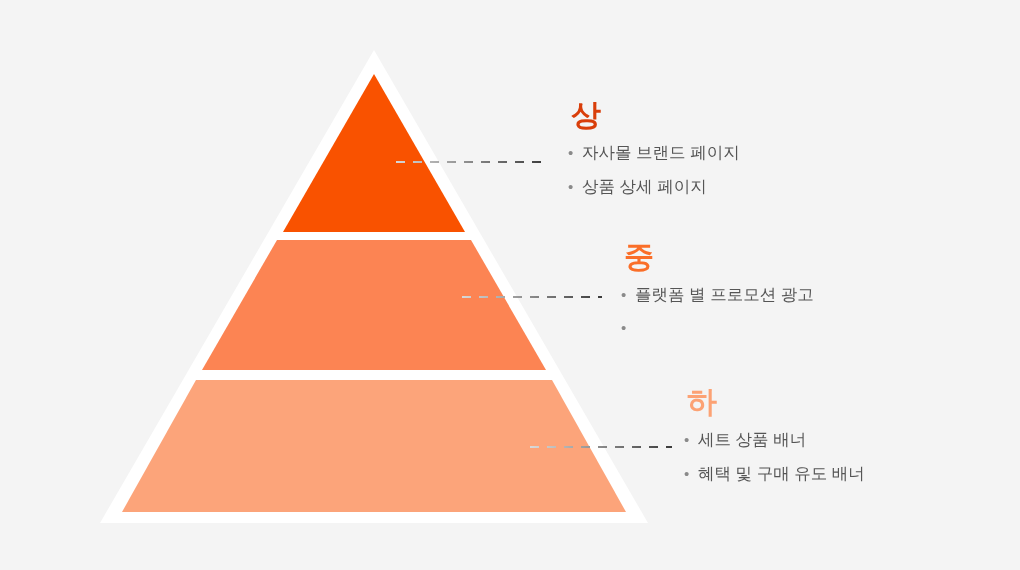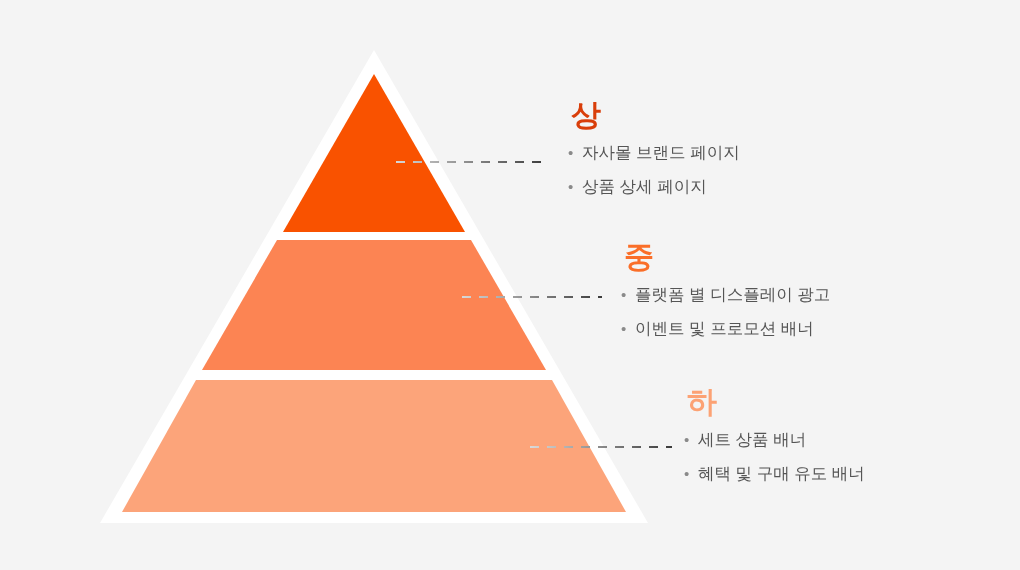--- a/index.html
+++ b/index.html
@@ -127,25 +127,24 @@
         <span class="bullet-label">상품 상세 페이지</span>
       </li>
     </ul>
   </div>
 
   <div class="tier-text" id="tier-mid-text">
     <div class="tier-heading" style="color: rgb(250, 110, 40);">중</div>
     <ul class="bullet-list">
       <li class="bullet-item" style="color: rgb(85, 85, 85);">
         <span class="bullet-dot" style="color: rgb(138, 138, 138);">•</span>
-        <span class="bullet-label">플랫폼 별 디스플레이 광고</span>
+        <span class="bullet-label">플랫폼 별 프로모션 광고</span>
       </li>
       <li class="bullet-item" style="color: rgb(85, 85, 85);">
         <span class="bullet-dot" style="color: rgb(138, 138, 138);">•</span>
-        <span class="bullet-label">이벤트 및 프로모션 배너</span>
       </li>
     </ul>
   </div>
 
   <div class="tier-text" id="tier-bottom-text">
     <div class="tier-heading" style="color: rgb(252, 162, 116);">하</div>
     <ul class="bullet-list">
       <li class="bullet-item" style="color: rgb(85, 85, 85);">
         <span class="bullet-dot" style="color: rgb(138, 138, 138);">•</span>
         <span class="bullet-label">세트 상품 배너</span>

